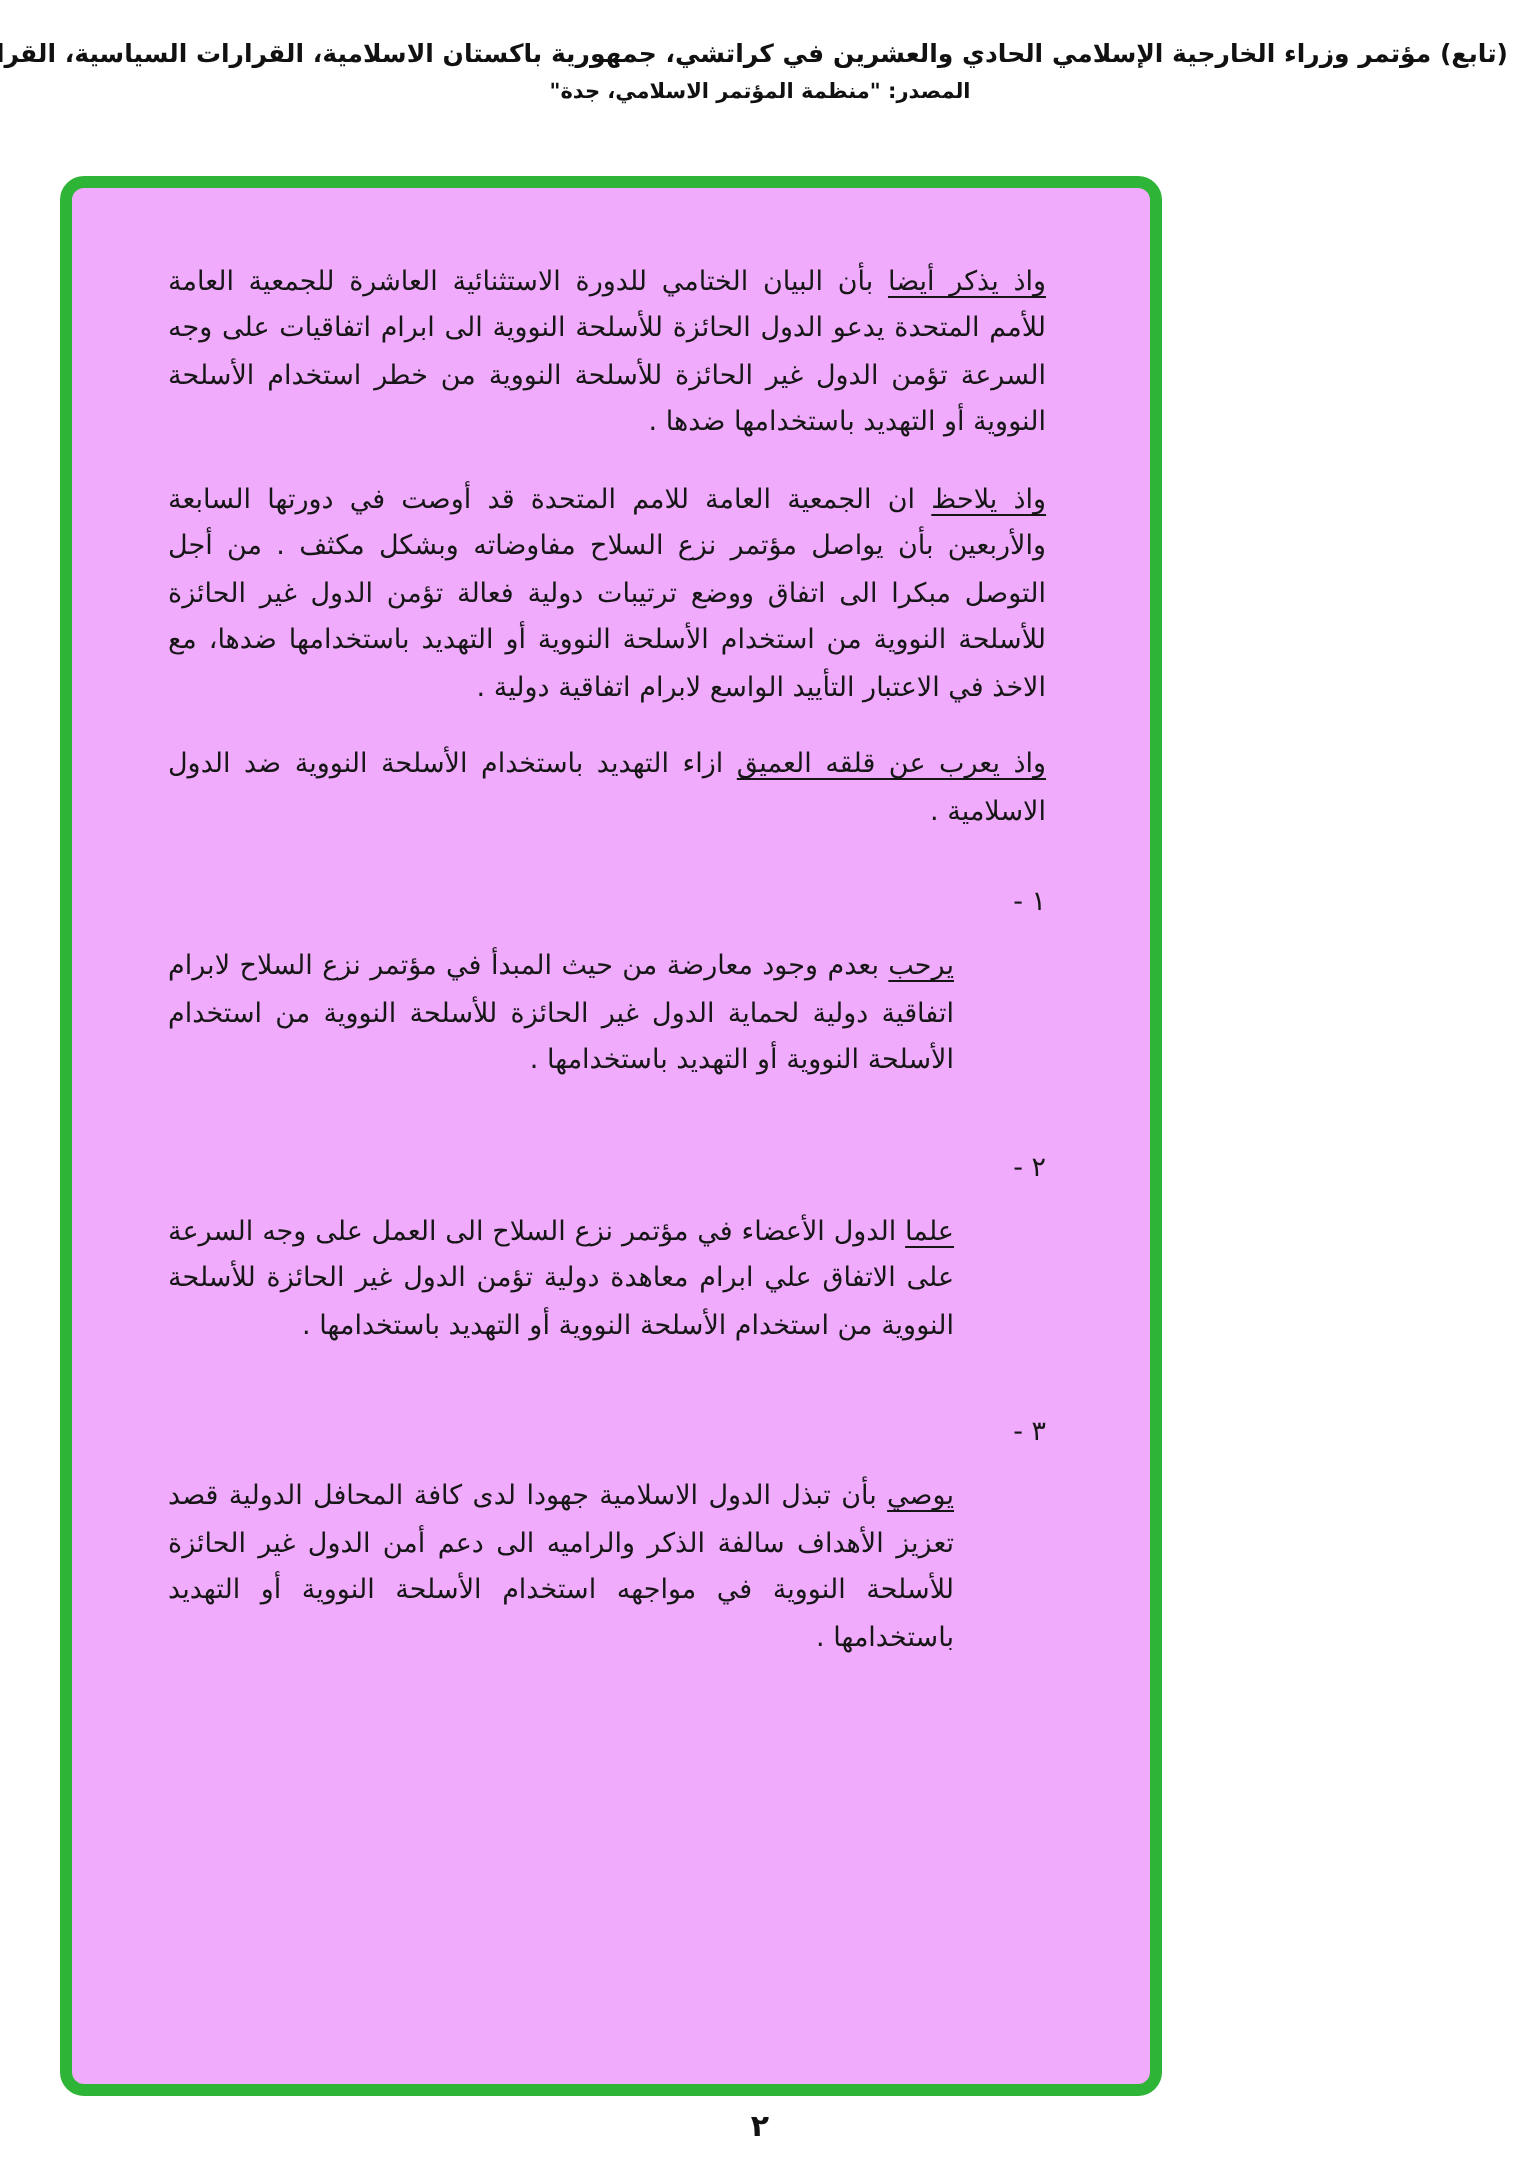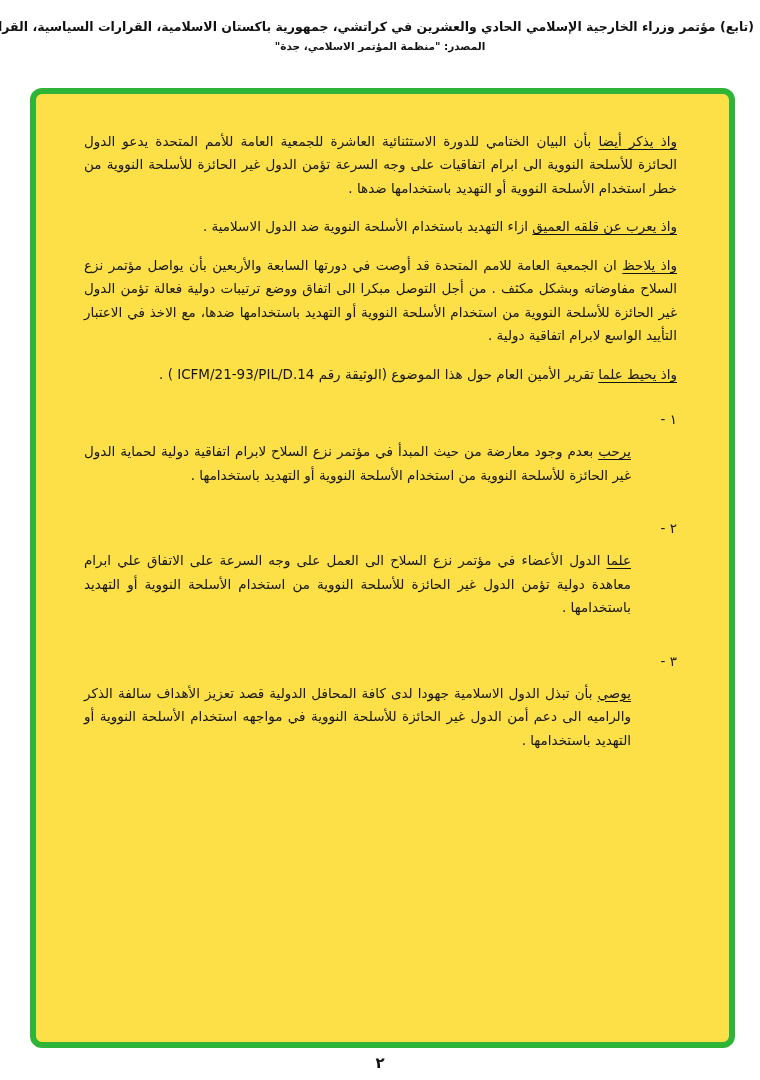--- a/index.html
+++ b/index.html
@@ -34,25 +34,25 @@
     font-size: 10.5px;
     font-weight: bold;
     margin-top: 3px;
     color: #111111;
   }
   
   .scan-frame {
     position: absolute;
     left: 30px;
     top: 88px;
-    width: 705px;
+    width: 551px;
     height: 960px;
     border: 6px solid #2eb437;
     border-radius: 12px;
-    background: #fde047;
+    background: #f0abfc;
   }
   .scan-content {
     direction: rtl;
     padding: 36px 52px 20px 48px;
     color: #161616;
     font-size: 13.5px;
     line-height: 1.74;
     text-align: justify;
   }
   .para {
@@ -107,33 +107,29 @@
 
   <div class="scan-frame">
     <div class="scan-content">
 
       <p class="para">
         <span class="lead">واذ يذكر أيضا</span>
         <span>بأن البيان الختامي للدورة الاستثنائية العاشرة للجمعية العامة للأمم المتحدة يدعو الدول الحائزة للأسلحة النووية الى ابرام اتفاقيات على وجه السرعة تؤمن الدول غير الحائزة للأسلحة النووية من خطر استخدام الأسلحة النووية أو التهديد باستخدامها ضدها .</span>
       </p>
 
       <p class="para">
-        <span class="lead">واذ يعرب عن قلقه العميق</span>
-        <span>ازاء التهديد باستخدام الأسلحة النووية ضد الدول الاسلامية .</span>
-      </p>
-
-      <p class="para">
         <span class="lead">واذ يلاحظ</span>
         <span>ان الجمعية العامة للامم المتحدة قد أوصت في دورتها السابعة والأربعين بأن يواصل مؤتمر نزع السلاح مفاوضاته وبشكل مكثف . من أجل التوصل مبكرا الى اتفاق ووضع ترتيبات دولية فعالة تؤمن الدول غير الحائزة للأسلحة النووية من استخدام الأسلحة النووية أو التهديد باستخدامها ضدها، مع الاخذ في الاعتبار التأييد الواسع لابرام اتفاقية دولية .</span>
       </p>
 
       <p class="para">
-        <span class="lead">واذ يحيط علما</span>
-        <span>تقرير الأمين العام حول هذا الموضوع (الوثيقة رقم ICFM/21-93/PIL/D.14 ) .</span>
+        <span class="lead">واذ يعرب عن قلقه العميق</span>
+        <span>ازاء التهديد باستخدام الأسلحة النووية ضد الدول الاسلامية .</span>
       </p>
+
 
       <div class="items">
 
         <div class="item">
           <div class="num">١ -</div>
           <div class="itext">
             <span class="lead">يرحب</span>
             <span>بعدم وجود معارضة من حيث المبدأ في مؤتمر نزع السلاح لابرام اتفاقية دولية لحماية الدول غير الحائزة للأسلحة النووية من استخدام الأسلحة النووية أو التهديد باستخدامها .</span>
           </div>
         </div>

